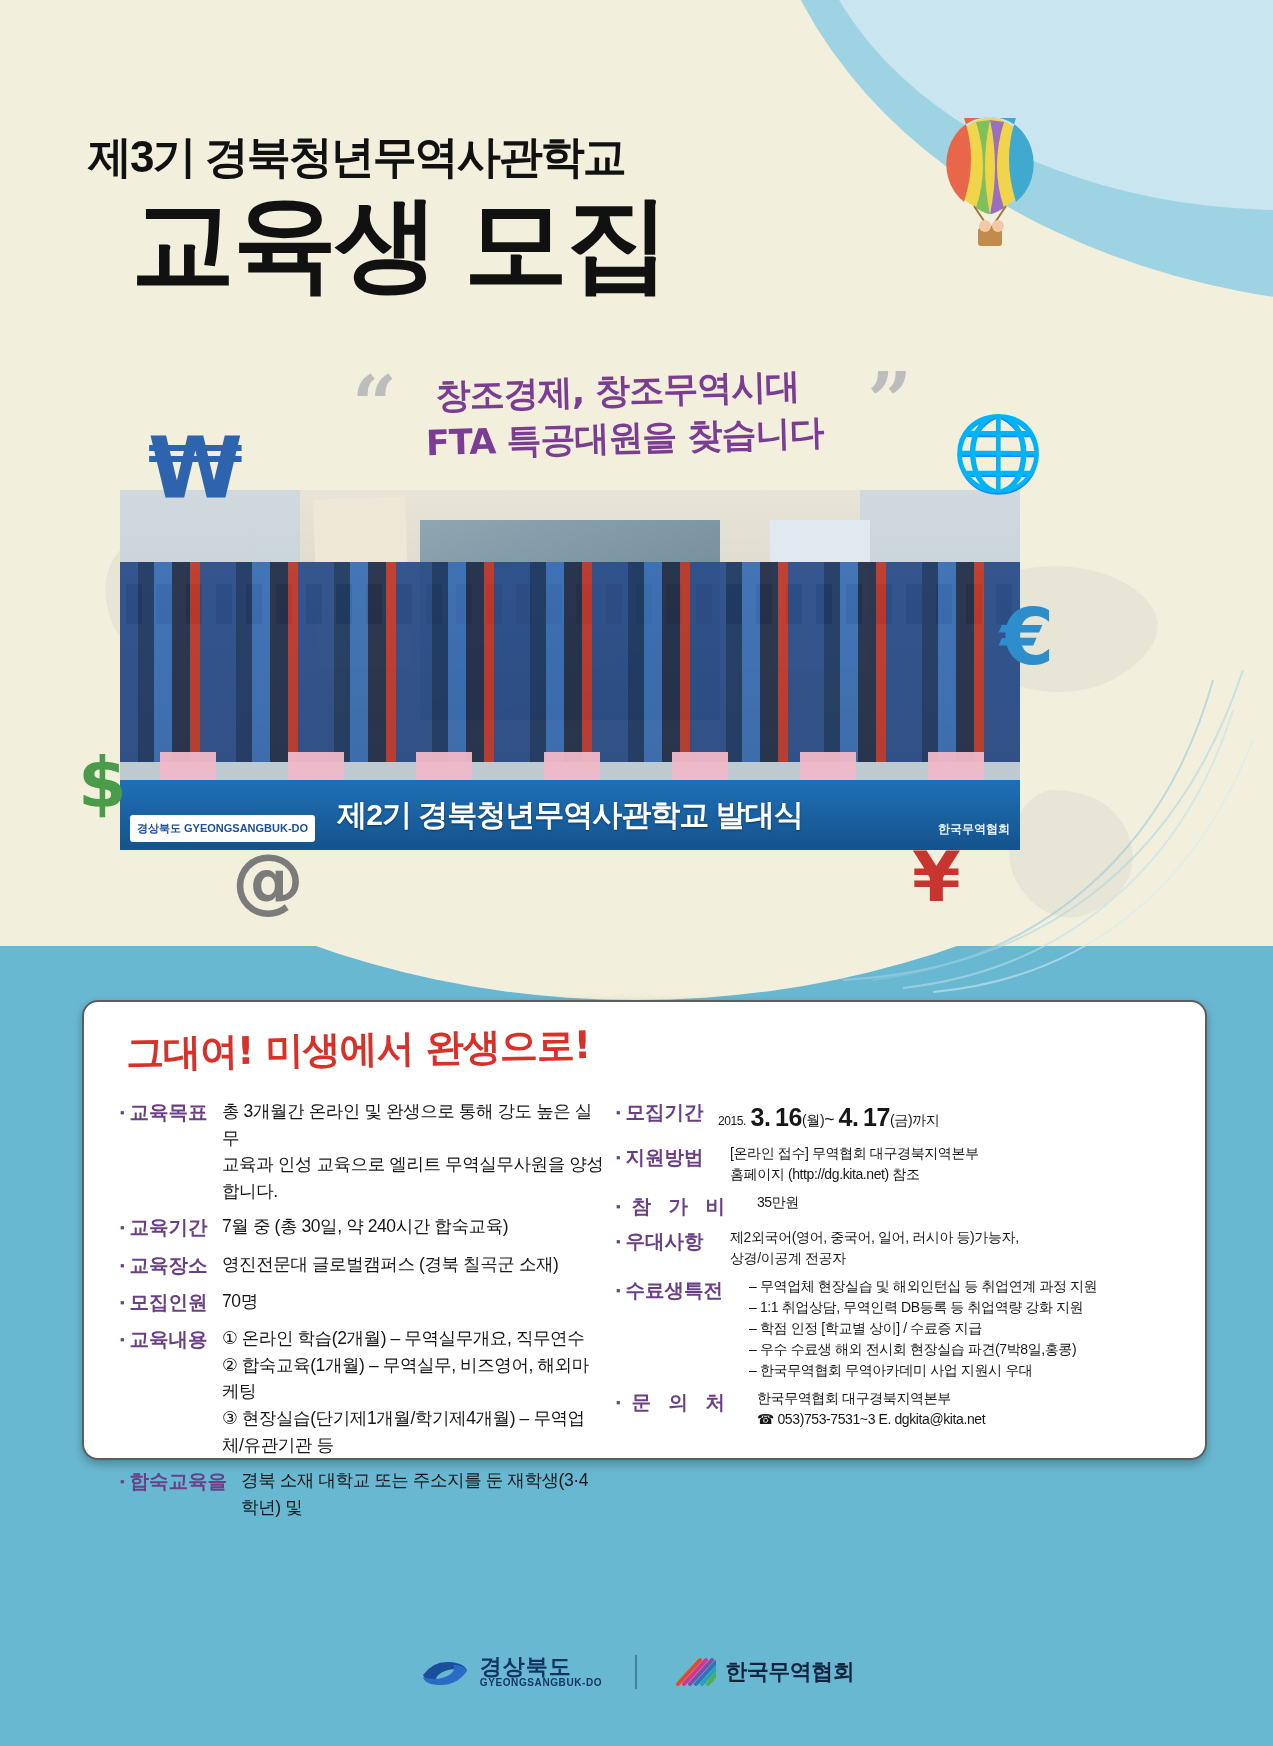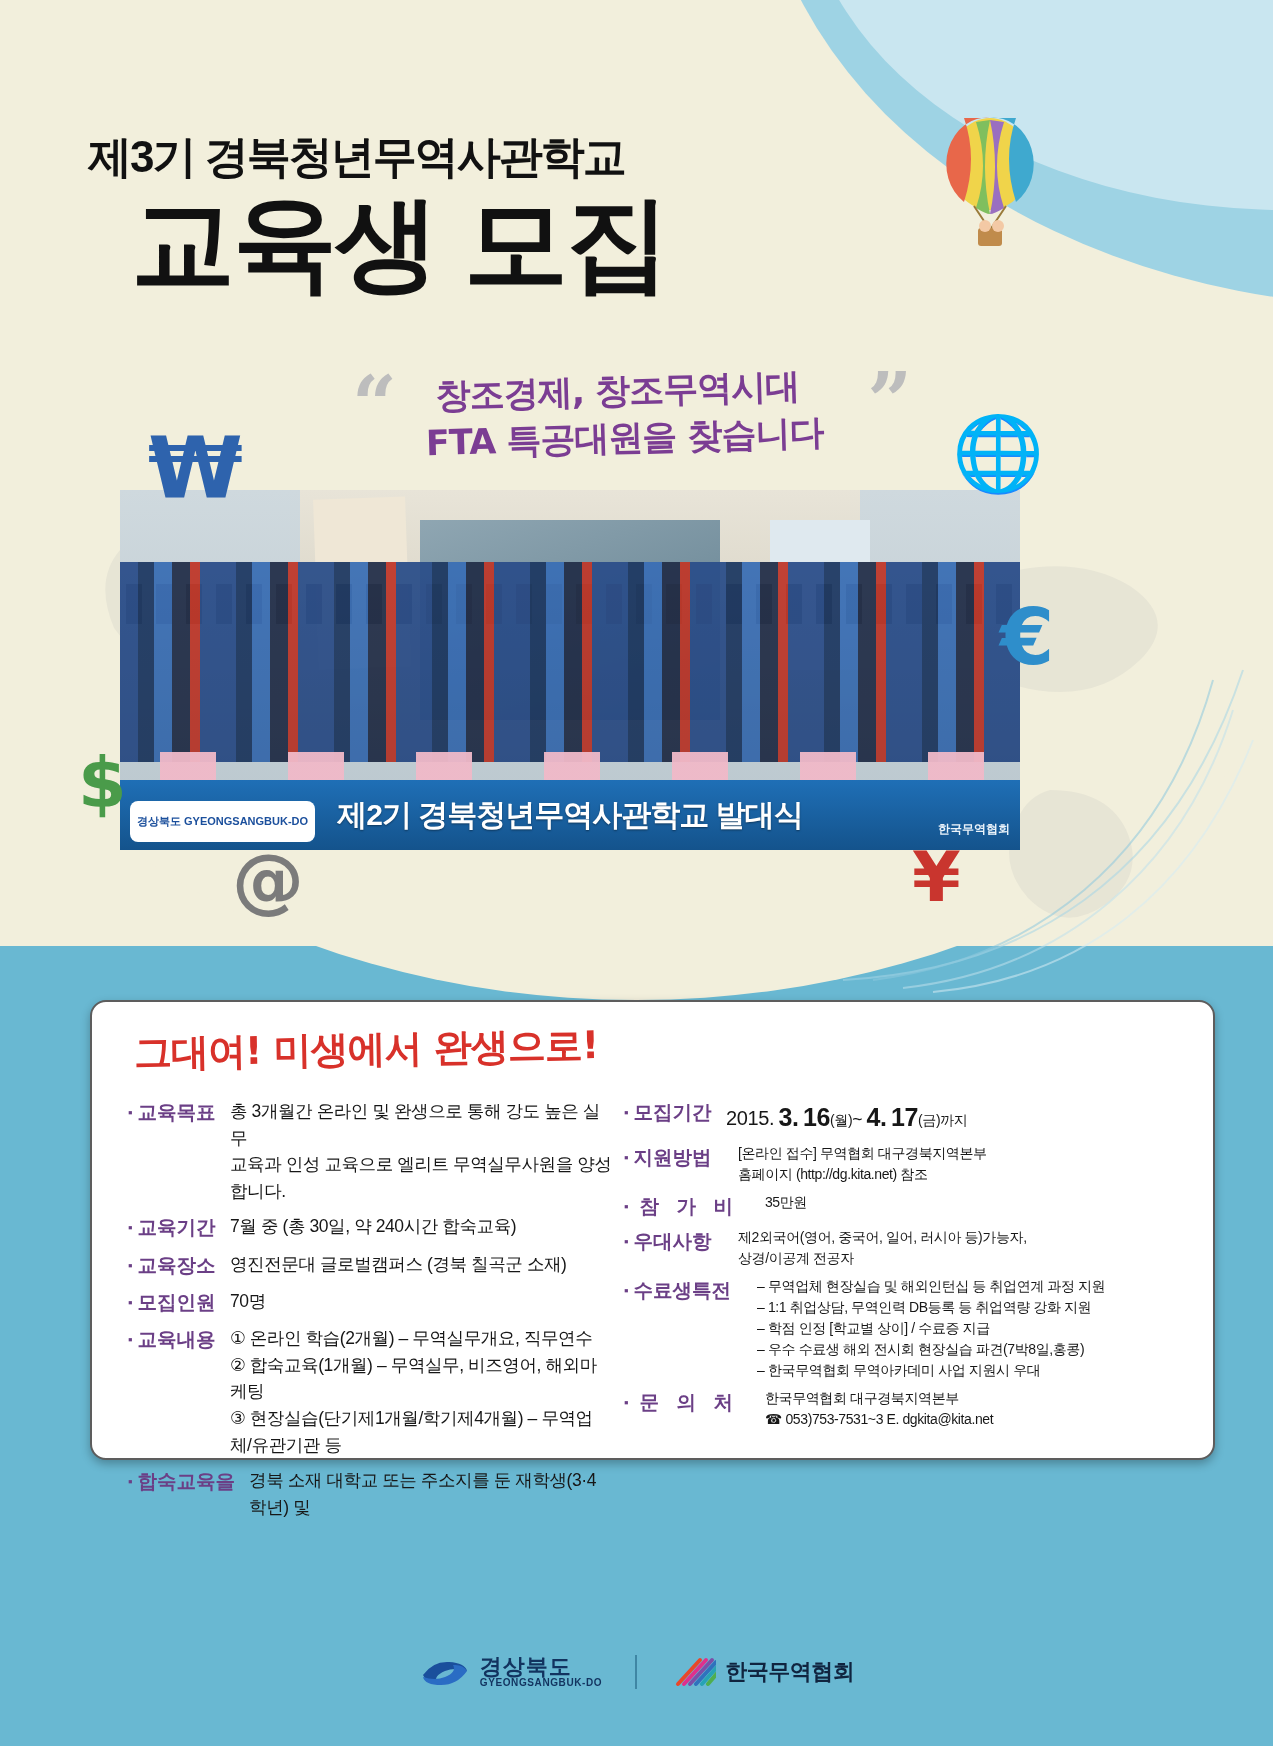--- a/index.html
+++ b/index.html
@@ -151,31 +151,31 @@
   }
   .ph-banner-text {
     color:#fff; font-size:30px; font-weight:bold; letter-spacing:-1px;
     text-shadow:0 1px 2px rgba(0,0,0,.4); white-space:nowrap;
   }
   .ph-banner-left {
     position:absolute; left:10px; bottom:8px;
     display:flex; align-items:center; gap:6px;
   }
   .ph-logo-chip {
-    background:#fff; border-radius:8px; padding:13px 7px;
+    background:#fff; border-radius:3px; padding:6px 7px;
     font-size:11px; font-weight:bold; color:#1b4f9c; white-space:nowrap;text-align:center;
   }
   .ph-banner-right {
     position:absolute; right:10px; bottom:12px;
     font-size:12px; font-weight:bold; color:#eaf3fa; white-space:nowrap;
   }
 
   
   .card {
-    position:absolute; left:90px; top:1000px; width:1125px; height:460px;
+    position:absolute; left:82px; top:1000px; width:1125px; height:460px;
     background:#fff; border-radius:16px; z-index:7;
     box-shadow:0 4px 10px rgba(0,0,0,.28);
     border:2px solid #5d5d5d;
   }
   .card-title {
     position:absolute; left:42px; top:22px;
     color:#d8312a; font-size:38px; font-weight:bold;
     letter-spacing:-1px; transform:rotate(-1deg);
     font-family:"DejaVu Sans",sans-serif;
   }
@@ -197,21 +197,21 @@
   .row .label.spaced { letter-spacing:6px; }
   .row .value {
     font-size:17.5px; color:#171717; line-height:1.52;
     margin-left:14px; letter-spacing:-.4px;
   }
   .row .value .sub { display:block; }
   .row.tight { margin-bottom:7px; }
   .value.small { font-size:14px; line-height:1.5;margin-left:26px; }
 
   .period .big { font-size:25px; font-weight:bold; vertical-align:-1px; }
-  .period .yr { font-size:20px; }
+  .period .yr { font-size:12px; }
   .period .dow { font-size:14px; }
 
   
   .footer {
     position:absolute; left:0; right:0; bottom:44px; height:60px; z-index:7;
     display:flex; align-items:center; justify-content:center; gap:33px;
   }
   .f-logo { display:flex; align-items:center; gap:9px; }
   .f-gb-mark { width:52px; height:34px; }
   .f-gb-text { line-height:1.05; }

